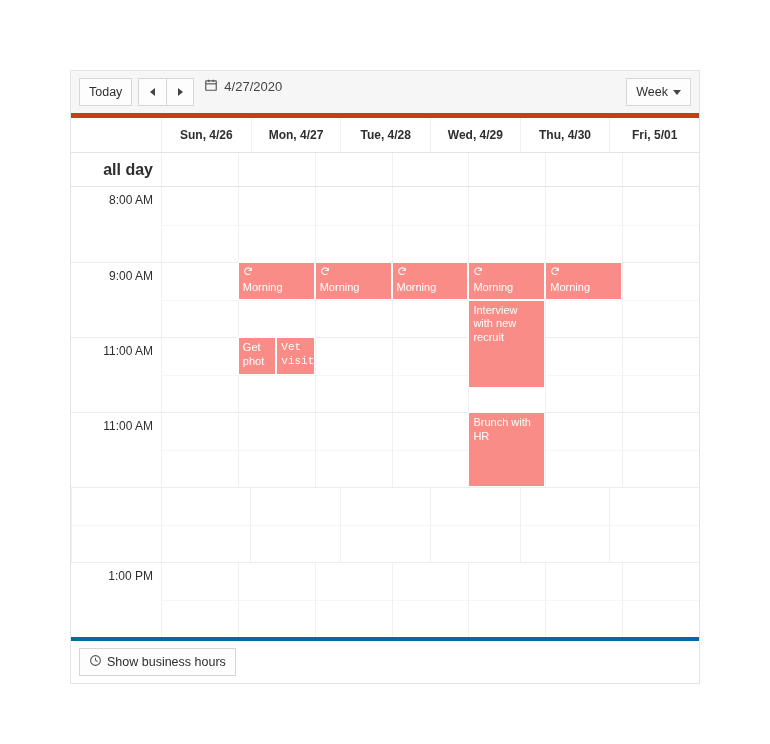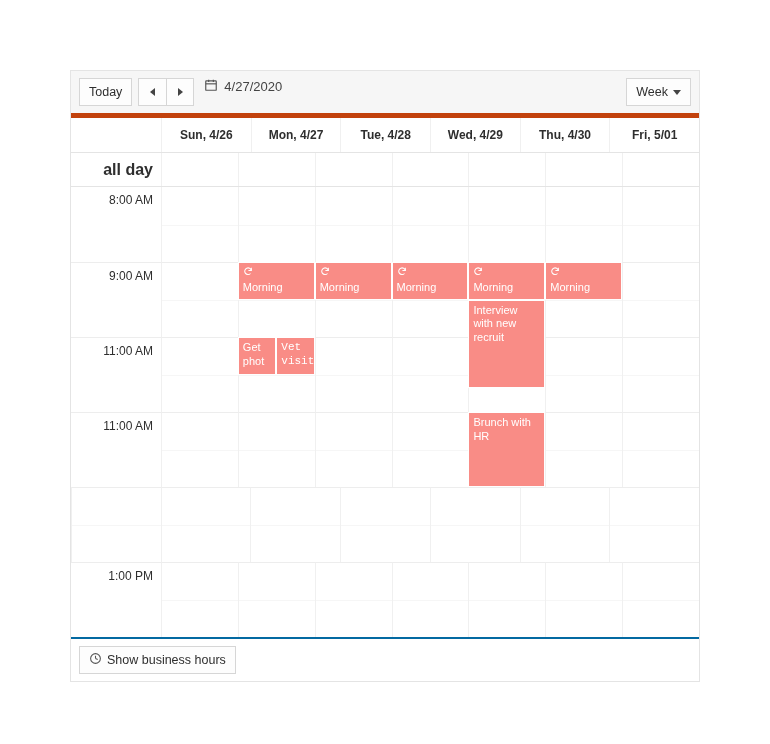--- a/index.html
+++ b/index.html
@@ -152,21 +152,21 @@
   }
   .event .refresh {
     display: inline-block;
     margin-bottom: 1px;
   }
 
   
   .footer {
     padding: 7px 8px;
     background: #fff;
-    border-top: 2px solid #0369a1;
+    border-top: 4px solid #0369a1;
   }
 </style>
 </head>
 <body>
 
 <div class="calendar">
 
   <div class="toolbar">
     <button class="btn">Today</button>
     <div class="nav-group">

